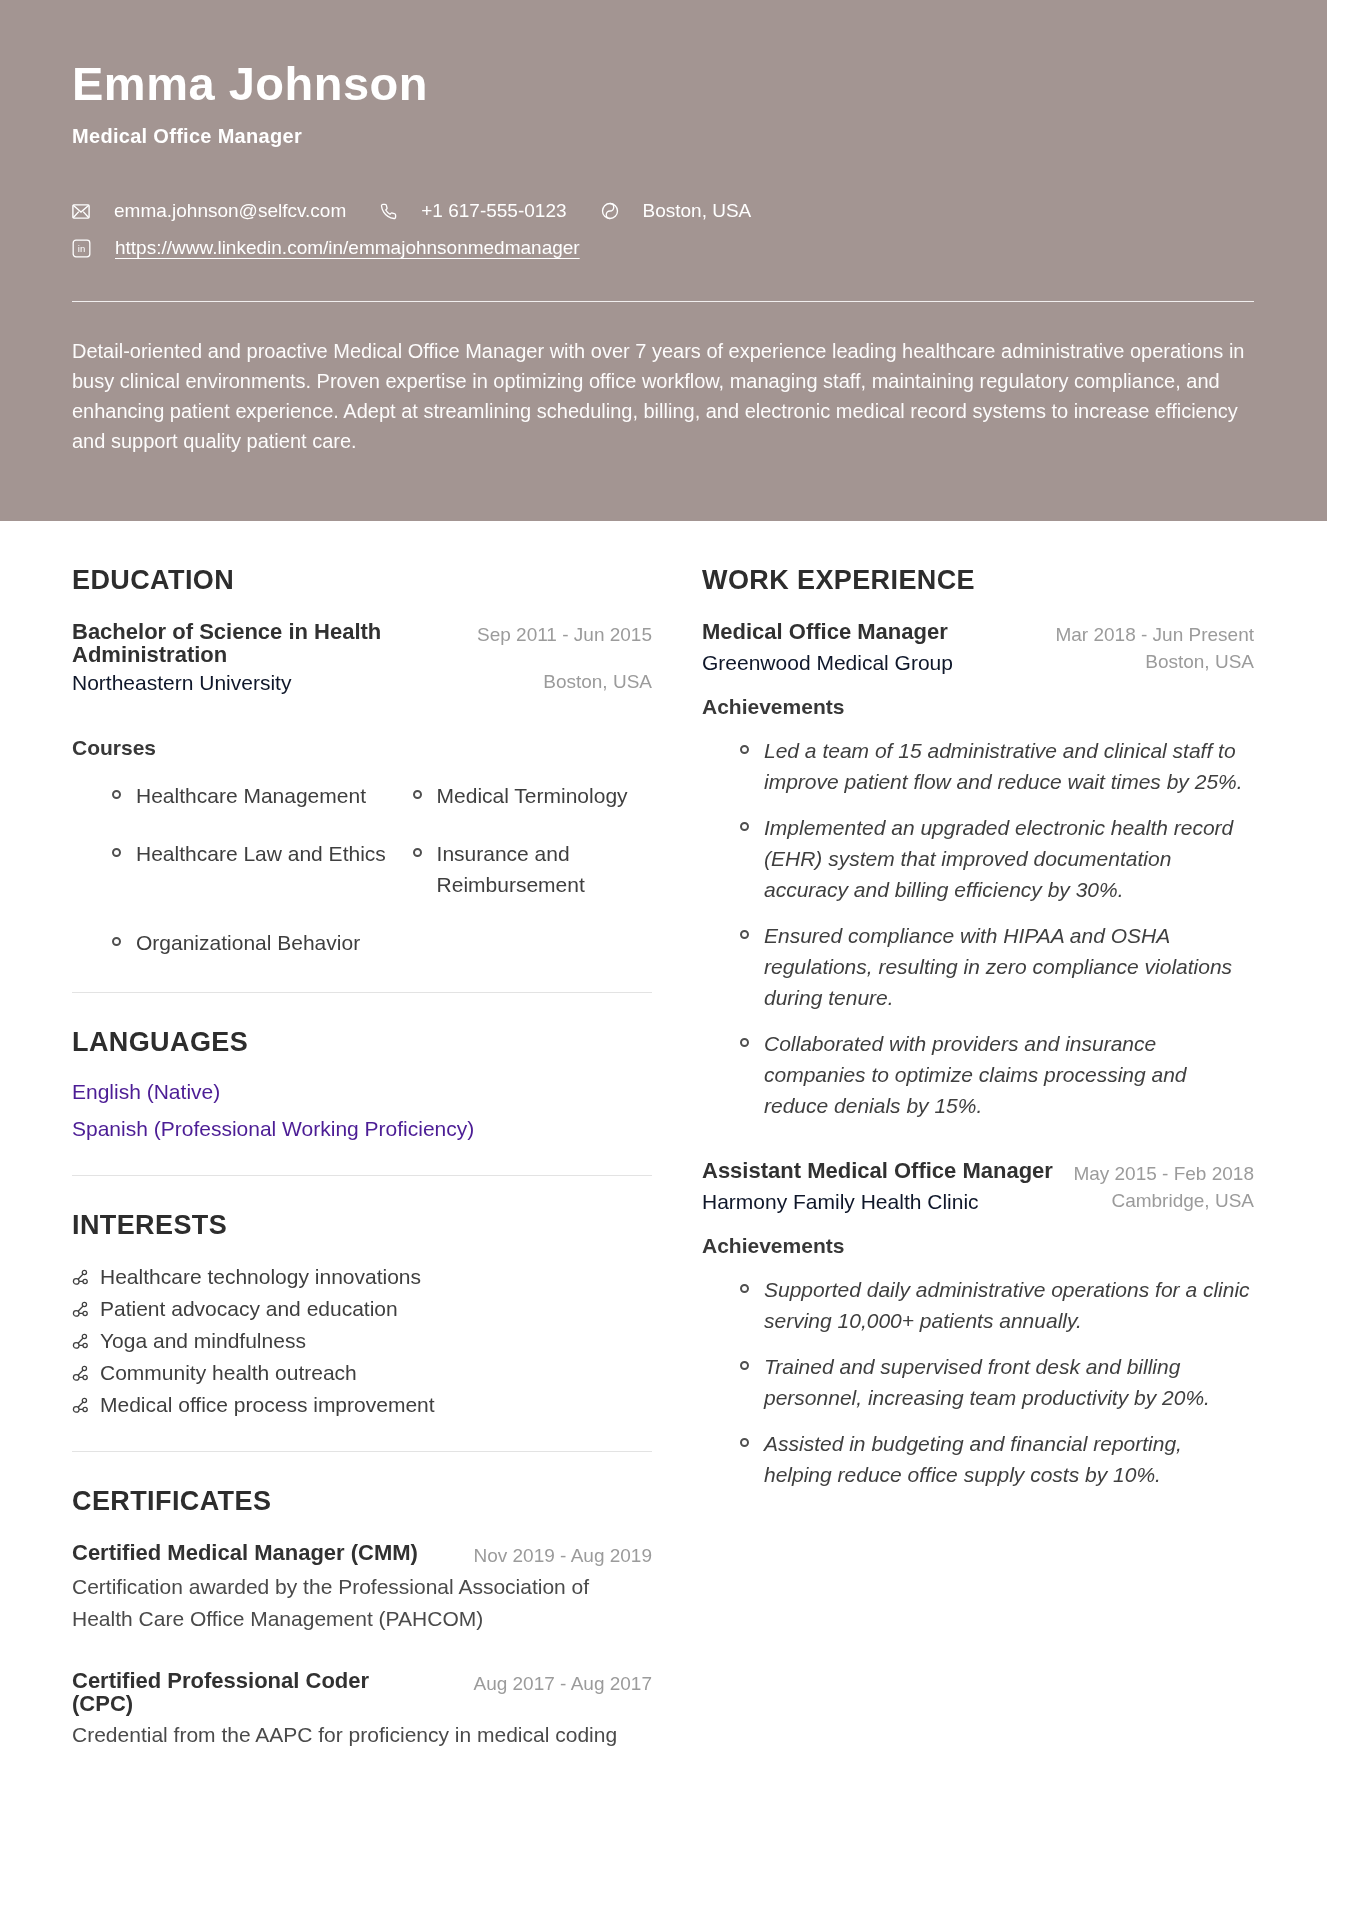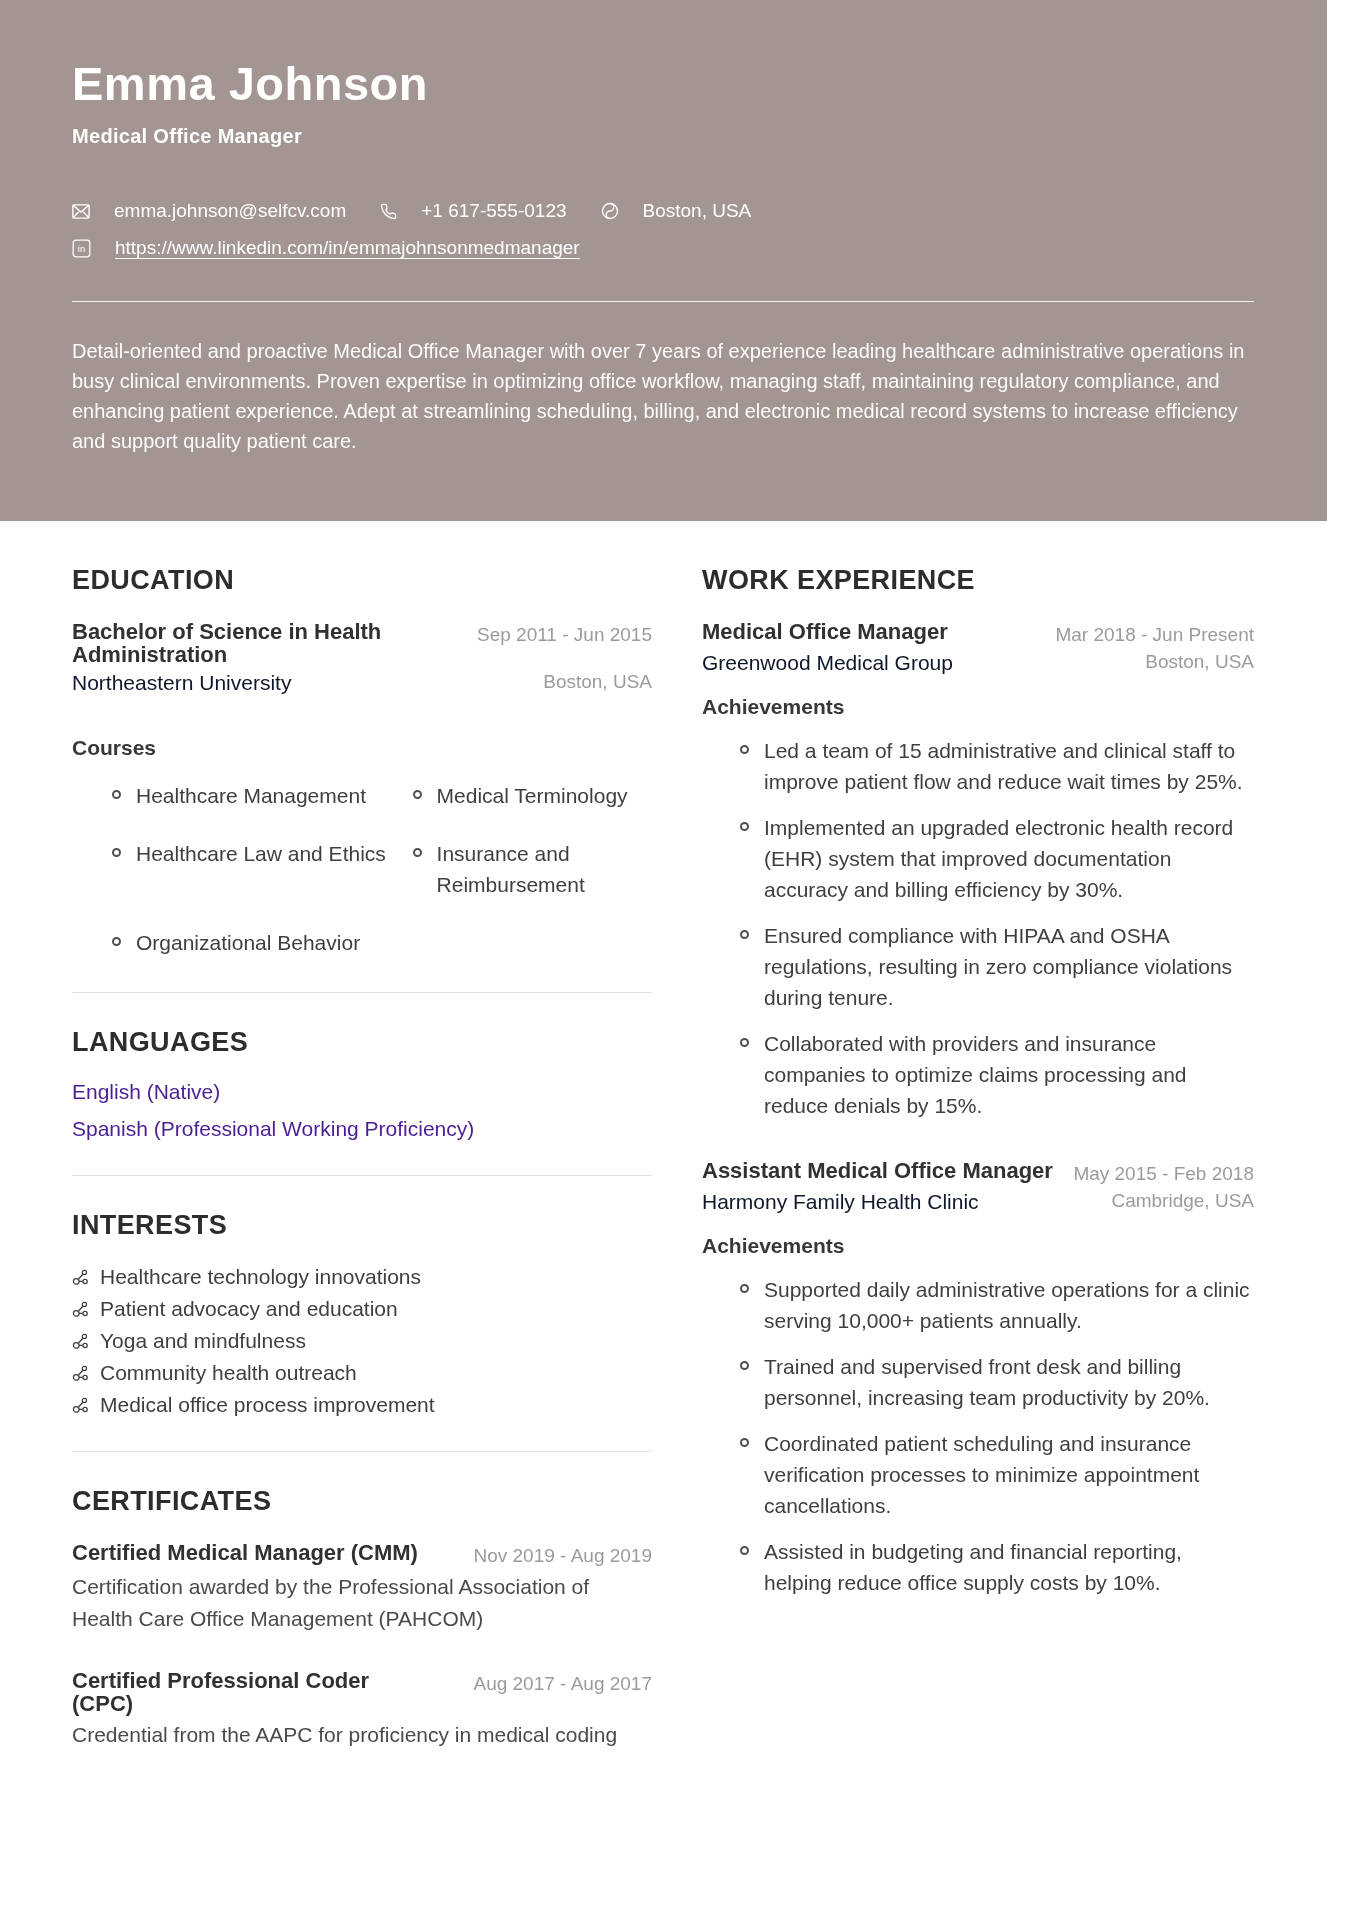--- a/index.html
+++ b/index.html
@@ -45,21 +45,21 @@
   .interest-item { display:flex; align-items:center; gap:11px; font-size:21px; color:#3f3f3f; }
   .interest-item svg { display:block; color:#3f3f3f; }
 
   .cert { margin-top:24px; }
   .cert + .cert { margin-top:34px; }
   .cert-desc { margin-top:4px; font-size:21px; color:#4a4a4a; line-height:32px; }
 
   .job { margin-top:24px; }
   .job + .job { margin-top:38px; }
   .ach-label { margin-top:20px; }
-  .ach-list { margin-top:16px; display:flex; flex-direction:column; gap:15px; padding-left:38px; }
+  .ach-list { margin-top:16px; display:flex; flex-direction:column; gap:15px; padding-left:38px;font-style:italic; }
 </style>
 </head>
 <body>
 
 <div class="page">
 
   <header class="hero">
     <h1>Emma Johnson</h1>
     <div class="job-title">Medical Office Manager</div>
 
@@ -296,24 +296,20 @@
             <div class="bullet-item">
                 <span class="ring"></span>
                 <span>Supported daily administrative operations for a clinic serving 10,000+ patients annually.</span>
               </div>
             <div class="bullet-item">
                 <span class="ring"></span>
                 <span>Trained and supervised front desk and billing personnel, increasing team productivity by 20%.</span>
               </div>
             <div class="bullet-item">
                 <span class="ring"></span>
-                <span>Coordinated patient scheduling and insurance verification processes to minimize appointment cancellations.</span>
-              </div>
-            <div class="bullet-item">
-                <span class="ring"></span>
                 <span>Assisted in budgeting and financial reporting, helping reduce office supply costs by 10%.</span>
               </div>
           </div>
         </div>
 
       </section>
     </div>
 
   </main>
 </div>

